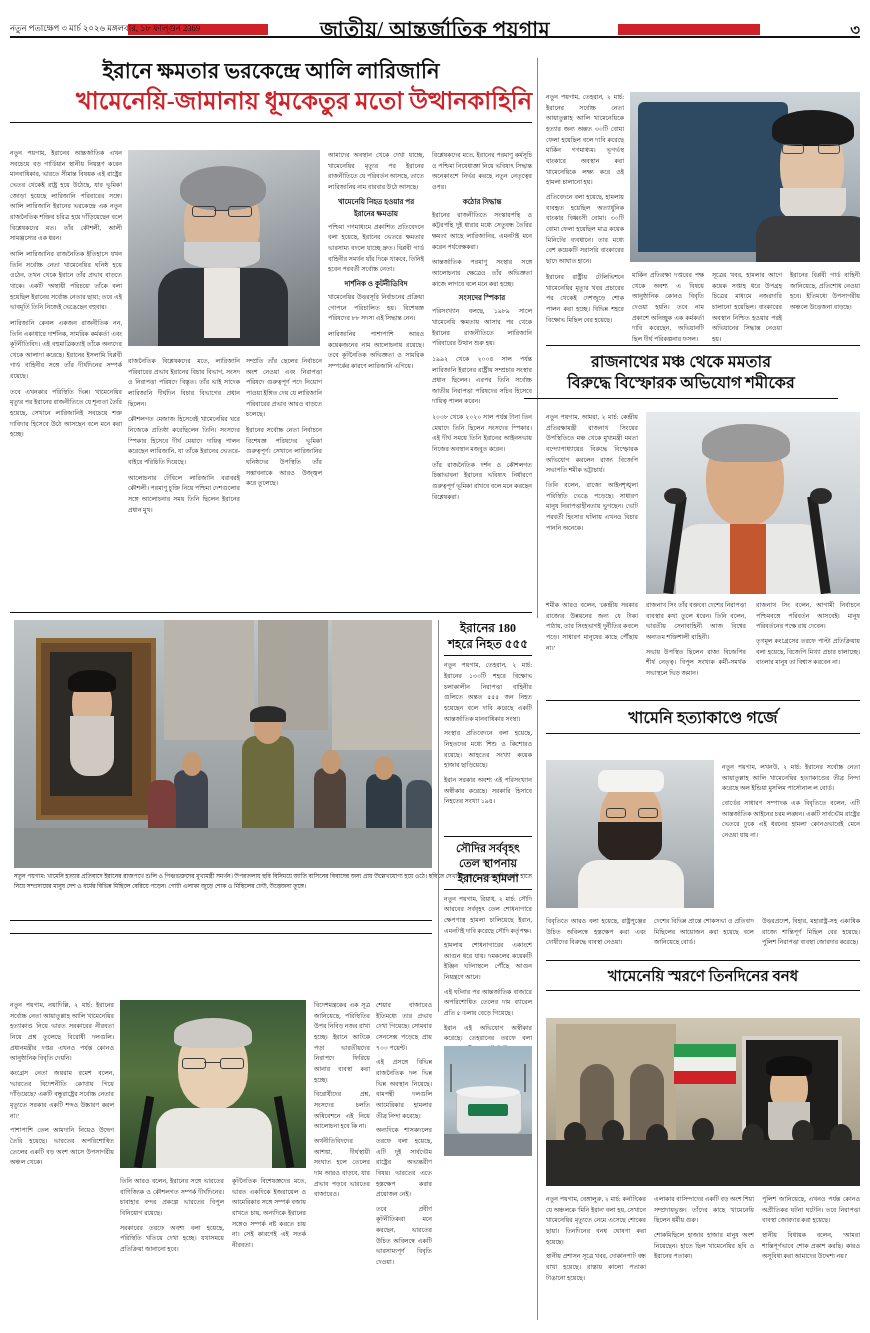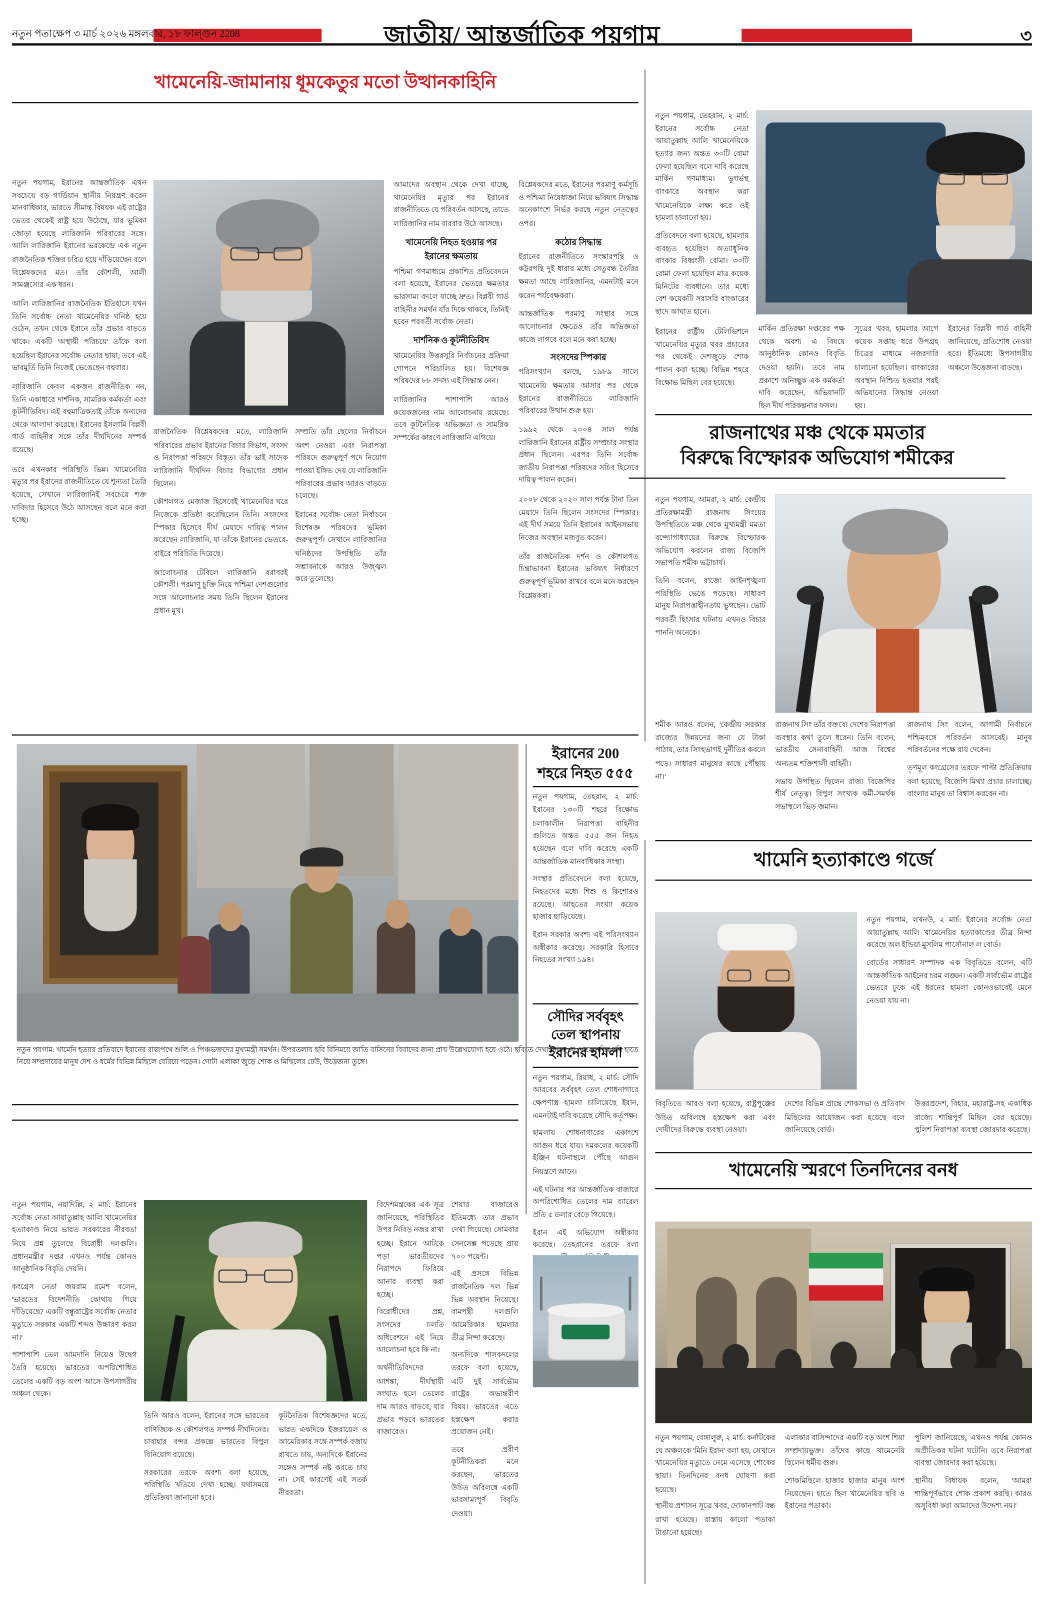--- a/index.html
+++ b/index.html
@@ -38,30 +38,31 @@
   .col{position:absolute;box-sizing:border-box;}
 </style>
 </head>
 <body>
 
 <div class="page">
 
   <div class="masthead">
     <div class="mh-bar-left"></div>
     <div class="mh-bar-right"></div>
-    <div class="mh-left">নতুন পতাক্ষেপ ৩ মার্চ ২০২৬ মঙ্গলবার, ১৮ ফাল্গুন 2208</div>
+    <div class="mh-left">নতুন পতাক্ষেপ ৩ মার্চ ২০২৬ মঙ্গলবার, ১৮ ফাল্গুন 2369</div>
     <div class="mh-title">জাতীয়/ আন্তর্জাতিক পয়গাম</div>
     <div class="mh-page">৩</div>
     <div class="mh-rule"></div>
   </div>
 
   <div class="rule-v" style="position:absolute;left:537px;top:58px;height:560px;"></div>
 
   <div class="col" style="left:10px;top:58px;width:522px;">
-    <div class="hdr-red" style="font-size:15px;text-align:center;line-height:1.3;margin-top:2px;">খামেনেয়ি-জামানায় ধূমকেতুর মতো উত্থানকাহিনি</div>
+    <div class="hdr-blk" style="font-size:21px;text-align:center;line-height:1.25;">ইরানে ক্ষমতার ভরকেন্দ্রে আলি লারিজানি</div>
+    <div class="hdr-red" style="font-size:24px;text-align:right;line-height:1.3;margin-top:2px;">খামেনেয়ি-জামানায় ধূমকেতুর মতো উত্থানকাহিনি</div>
     <div class="rule-h" style="margin-top:5px;"></div>
   </div>
 
   <div class="col" style="left:10px;top:148px;width:112px;">
     <div class="body-col">নতুন পয়গাম, ইরানের আন্তর্জাতিক এখন সবচেয়ে বড় গার্ডিয়ান স্থানীয় নিয়ন্ত্রণ করেন মানবাধিকার, ভারতে সীমান্ত বিষয়ক এই রাষ্ট্রের ভেতর থেকেই রাষ্ট্র হয়ে উঠেছে, যার ভূমিকা জোড়া হয়েছে লারিজানি পরিবারের সঙ্গে। আলি লারিজানি ইরানের ভরকেন্দ্রে এক নতুন রাজনৈতিক শক্তির চরিত্র হয়ে দাঁড়িয়েছেন বলে বিশ্লেষকদের মত। তাঁর কৌশলী, আলী সামঞ্জস্যের এক ধরন।</div>
     <div class="body-col" style="margin-top:5px;">আলি লারিজানির রাজনৈতিক ইতিহাসে যখন তিনি সর্বোচ্চ নেতা খামেনেয়ির ঘনিষ্ঠ হয়ে ওঠেন, তখন থেকে ইরানে তাঁর প্রভাব বাড়তে থাকে। একটি 'অস্থায়ী পরিচয়ে' তাঁকে বলা হয়েছিল ইরানের সর্বোচ্চ নেতার ছায়া; তবে এই ভাবমূর্তি তিনি নিজেই ভেঙেছেন বহুবার।</div>
     <div class="body-col" style="margin-top:5px;">লারিজানি কেবল একজন রাজনীতিক নন, তিনি একাধারে দার্শনিক, সামরিক কর্মকর্তা এবং কূটনীতিবিদ। এই বহুমাত্রিকতাই তাঁকে অন্যদের থেকে আলাদা করেছে। ইরানের ইসলামি বিপ্লবী গার্ড বাহিনীর সঙ্গে তাঁর দীর্ঘদিনের সম্পর্ক রয়েছে।</div>
     <div class="body-col" style="margin-top:5px;">তবে এখনকার পরিস্থিতি ভিন্ন। খামেনেয়ির মৃত্যুর পর ইরানের রাজনীতিতে যে শূন্যতা তৈরি হয়েছে, সেখানে লারিজানিই সবচেয়ে শক্ত দাবিদার হিসেবে উঠে আসছেন বলে মনে করা হচ্ছে।</div>
   </div>
 
@@ -203,21 +204,21 @@
     <div style="position:absolute;left:0;bottom:0;width:100%;height:40px;background:#8a8f90;"></div>
   </div>
 
   <div class="col" style="left:14px;top:872px;width:518px;">
     <div class="caption">নতুন পয়গাম: খামেনি হত্যার প্রতিবাদে ইরানের রাজপথে শুলি ও পিঞ্চভক্তদের মুখ্যমন্ত্রী সমর্থন। উপরতলায় ছবি বিনিময়ে জাতি বাসিনের বিবাদের জন্য প্রায় উল্লেখযোগ্য হয়ে ওঠে। ছবিতে দেখা যাচ্ছে যে, খামেনেয়ির ছবি হাতে নিয়ে সম্প্রদায়ের মানুষ দেশ ও ধর্মের বিভিন্ন মিছিলে বেরিয়ে পড়েন। গোটা এলাকা জুড়ে শোক ও মিছিলের ঢেউ, উত্তেজনা তুঙ্গে।</div>
   </div>
 
   <div class="rule-v" style="position:absolute;left:438px;top:620px;height:392px;"></div>
 
   <div class="col" style="left:444px;top:620px;width:88px;">
-    <div class="hdr-blk" style="font-size:12px;text-align:center;line-height:1.35;">ইরানের 200</div>
+    <div class="hdr-blk" style="font-size:12px;text-align:center;line-height:1.35;">ইরানের 180</div>
     <div class="hdr-blk" style="font-size:12px;text-align:center;line-height:1.35;">শহরে নিহত ৫৫৫</div>
     <div class="rule-h" style="margin-top:3px;"></div>
     <div class="body-col" style="margin-top:4px;">নতুন পয়গাম, তেহরান, ২ মার্চ: ইরানের ১৩০টি শহরে বিক্ষোভ চলাকালীন নিরাপত্তা বাহিনীর গুলিতে অন্তত ৫৫৫ জন নিহত হয়েছেন বলে দাবি করেছে একটি আন্তর্জাতিক মানবাধিকার সংস্থা।</div>
     <div class="body-col" style="margin-top:4px;">সংস্থার প্রতিবেদনে বলা হয়েছে, নিহতদের মধ্যে শিশু ও কিশোরও রয়েছে। আহতের সংখ্যা কয়েক হাজার ছাড়িয়েছে।</div>
     <div class="body-col" style="margin-top:4px;">ইরান সরকার অবশ্য এই পরিসংখ্যান অস্বীকার করেছে। সরকারি হিসাবে নিহতের সংখ্যা ১৯৪।</div>
   </div>
 
   <div class="col" style="left:444px;top:836px;width:88px;">
     <div class="rule-h" style="margin-bottom:4px;"></div>
     <div class="hdr-blk" style="font-size:11px;text-align:center;line-height:1.35;">সৌদির সর্ববৃহৎ</div>

